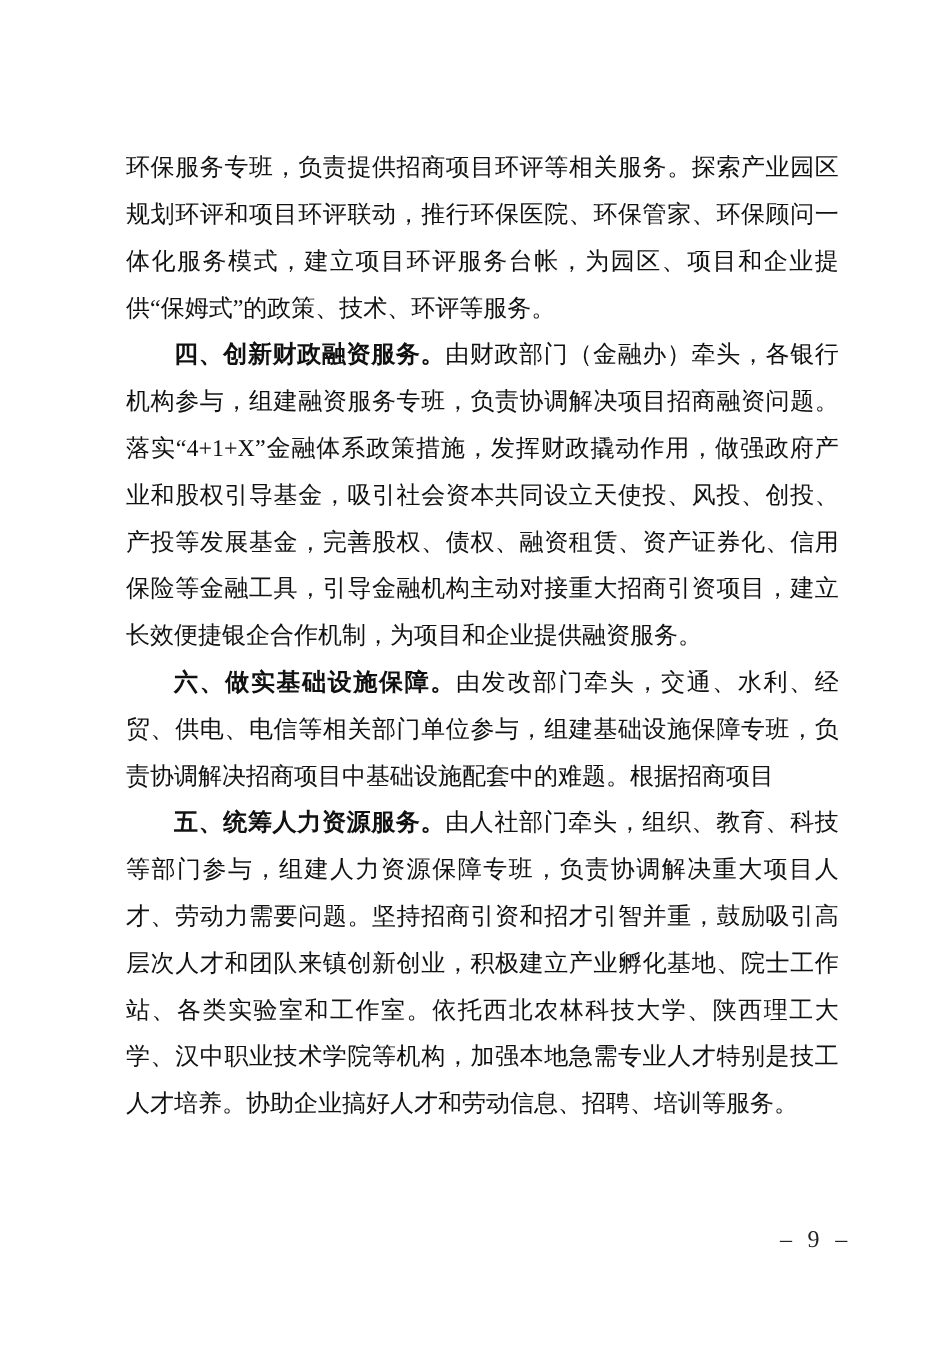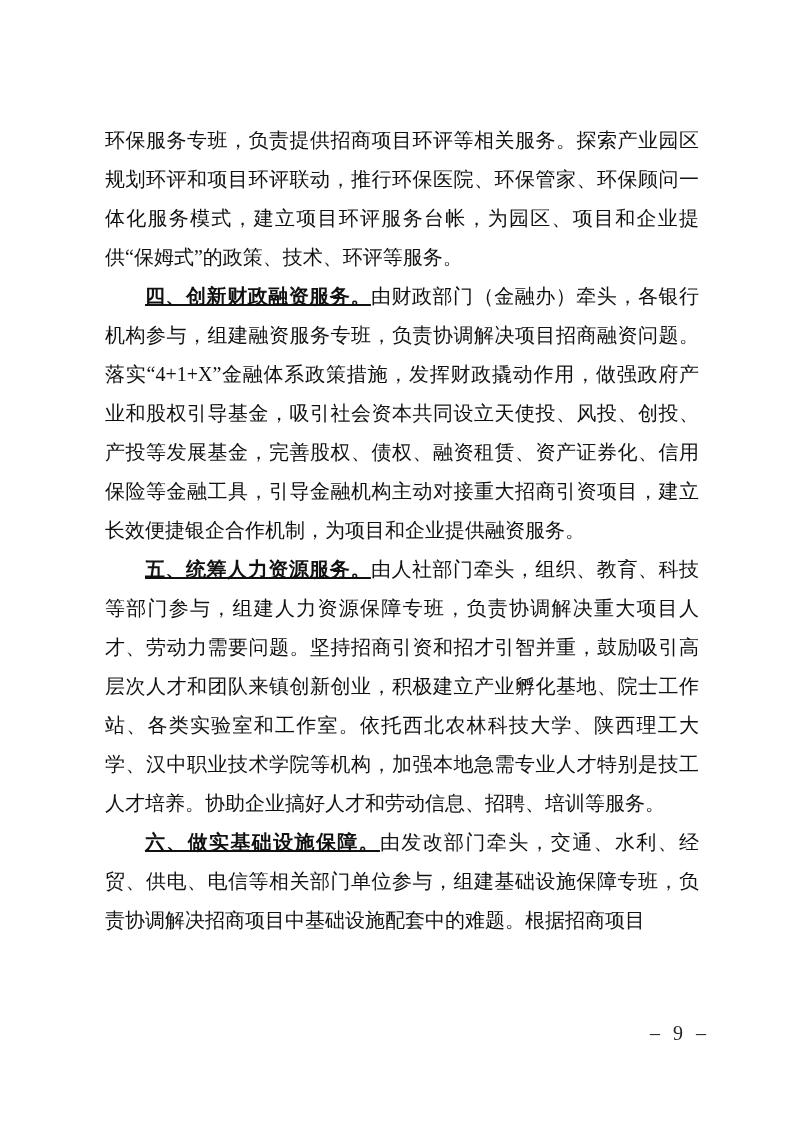--- a/index.html
+++ b/index.html
@@ -29,21 +29,20 @@
   .body-text p {
     margin: 0;
     padding: 0;
   }
   .body-text p.indent {
     text-indent: 2em;
   }
   .section-lead {
     font-weight: bold;
     font-family: "Liberation Sans", "DejaVu Sans", sans-serif;
-    text-decoration: underline;
   }
   .page-footer {
     position: absolute;
     left: 620px;
     top: 1022px;
     width: 120px;
     text-align: center;
     font-size: 20px;
     letter-spacing: 4px;
     color: #222222;
@@ -54,21 +53,21 @@
 <body>
 
 <div class="page">
 
   <div class="body-text">
 
     <p><span class="section-lead"></span><span>环保服务专班，负责提供招商项目环评等相关服务。探索产业园区规划环评和项目环评联动，推行环保医院、环保管家、环保顾问一体化服务模式，建立项目环评服务台帐，为园区、项目和企业提供“保姆式”的政策、技术、环评等服务。</span></p>
 
     <p class="indent"><span class="section-lead">四、创新财政融资服务。</span><span>由财政部门（金融办）牵头，各银行机构参与，组建融资服务专班，负责协调解决项目招商融资问题。落实“4+1+X”金融体系政策措施，发挥财政撬动作用，做强政府产业和股权引导基金，吸引社会资本共同设立天使投、风投、创投、产投等发展基金，完善股权、债权、融资租赁、资产证券化、信用保险等金融工具，引导金融机构主动对接重大招商引资项目，建立长效便捷银企合作机制，为项目和企业提供融资服务。</span></p>
 
+    <p class="indent"><span class="section-lead">六、做实基础设施保障。</span><span>由发改部门牵头，交通、水利、经贸、供电、电信等相关部门单位参与，组建基础设施保障专班，负责协调解决招商项目中基础设施配套中的难题。根据招商项目</span></p>
+
     <p class="indent"><span class="section-lead">五、统筹人力资源服务。</span><span>由人社部门牵头，组织、教育、科技等部门参与，组建人力资源保障专班，负责协调解决重大项目人才、劳动力需要问题。坚持招商引资和招才引智并重，鼓励吸引高层次人才和团队来镇创新创业，积极建立产业孵化基地、院士工作站、各类实验室和工作室。依托西北农林科技大学、陕西理工大学、汉中职业技术学院等机构，加强本地急需专业人才特别是技工人才培养。协助企业搞好人才和劳动信息、招聘、培训等服务。</span></p>
-
-    <p class="indent"><span class="section-lead">六、做实基础设施保障。</span><span>由发改部门牵头，交通、水利、经贸、供电、电信等相关部门单位参与，组建基础设施保障专班，负责协调解决招商项目中基础设施配套中的难题。根据招商项目</span></p>
 
   </div>
 
   <div class="page-footer">– 9 –</div>
 
 </div>
 
 </body></html>

